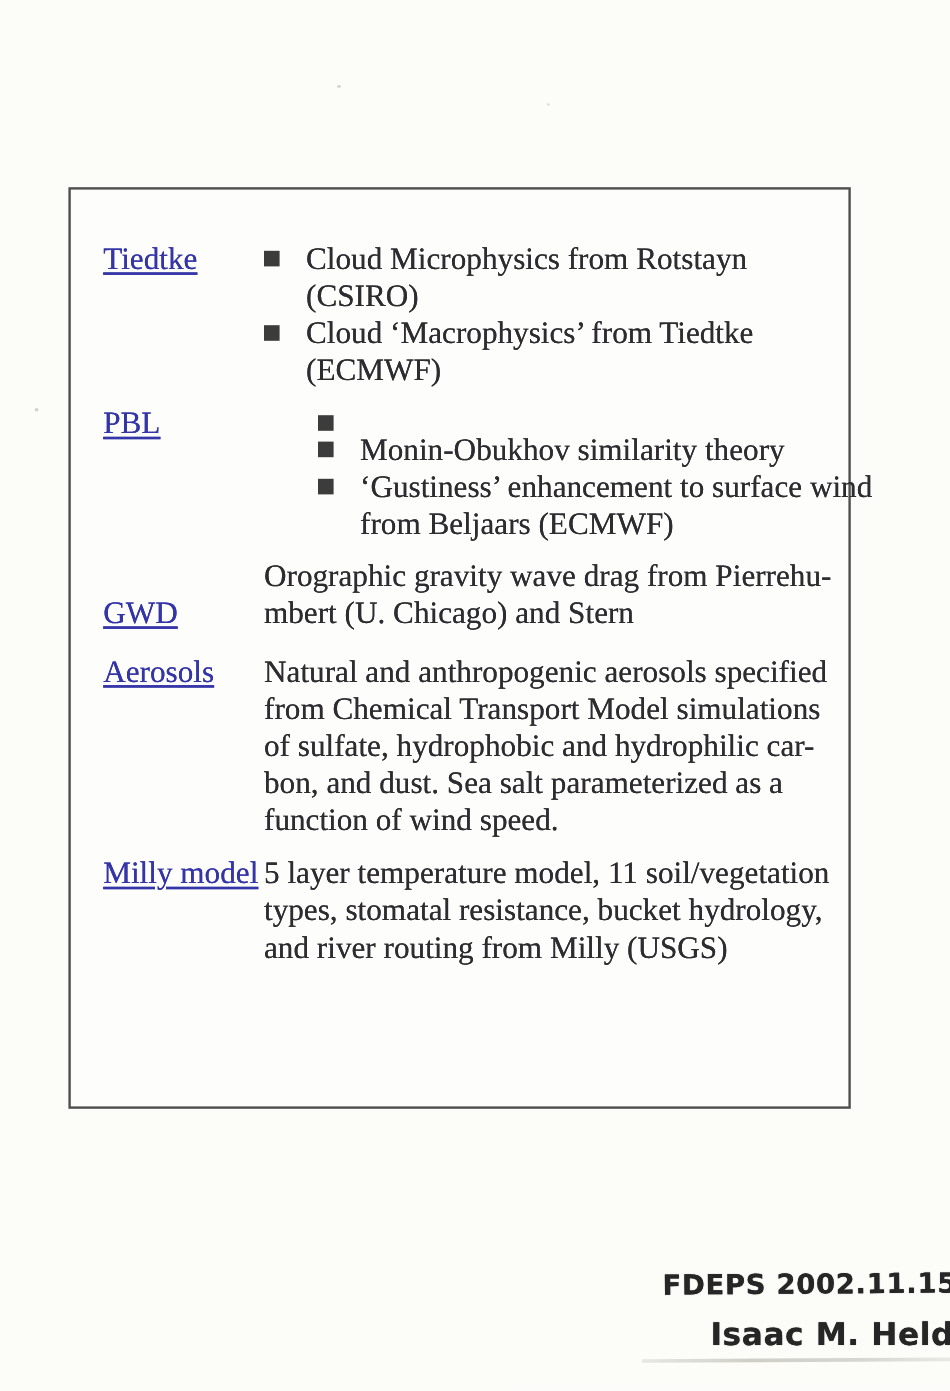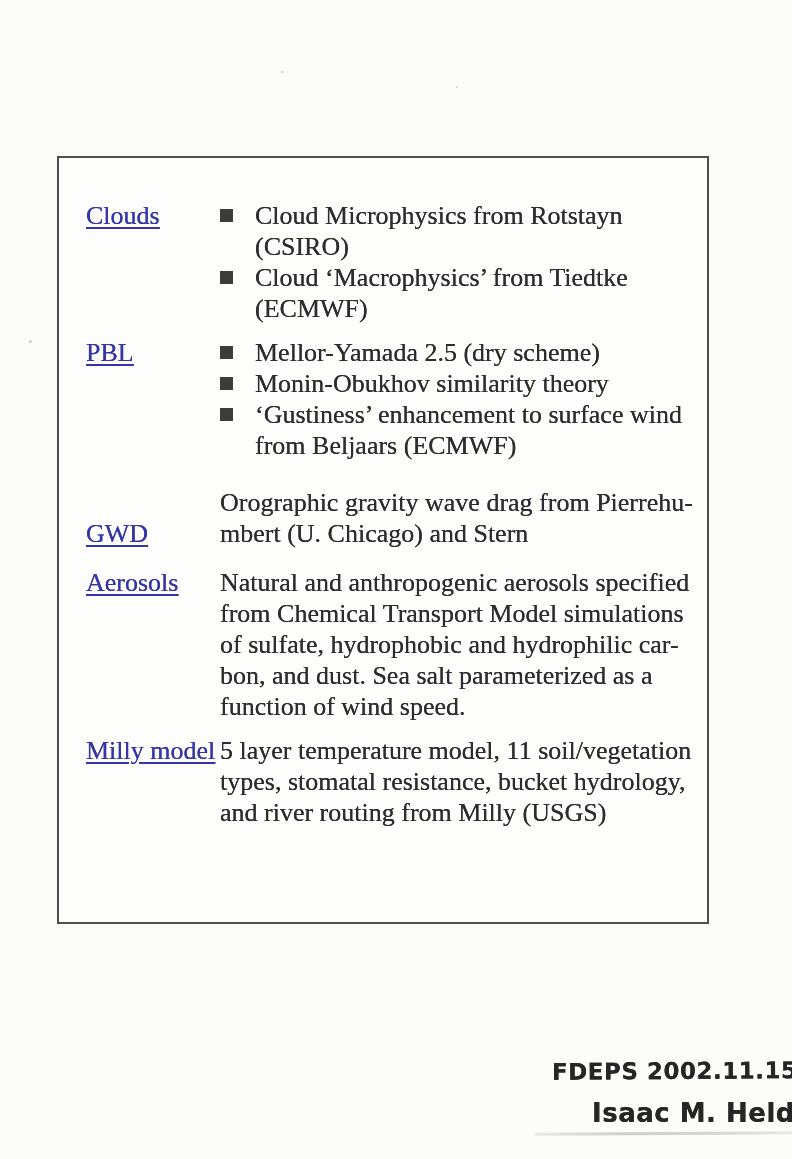--- a/index.html
+++ b/index.html
@@ -24,21 +24,21 @@
     padding:42px 0 0 27px;
   }
   .section{
     display:flex;
     font-size:26px;
     line-height:31px;
     color:#2e2c31;
     text-shadow:0 0 0.5px #2e2c31; 
   }
   .section:nth-child(1){margin-bottom:13px;}
-  .section:nth-child(2){margin-bottom:26px;}
+  .section:nth-child(2){margin-bottom:12px;gap:45px;}
   .section:nth-child(3){margin-bottom:18px;align-items:flex-end;}
   .section:nth-child(4){margin-bottom:13px;justify-content:flex-end;}
   .label{
     flex:none;
     width:134px;
     color:#3435a6;
     text-shadow:0 0 0.5px #3435a6;
     text-decoration:underline;
     text-decoration-thickness:1.5px;
     text-underline-offset:3px;
@@ -79,40 +79,39 @@
   .speck-3{left:29px;top:340px;width:3px;height:3px;background:#d0d0cc;}
 </style>
 </head>
 <body>
 
 <div class="page">
 
   <div class="panel">
     <div class="sections" id="sections">
         <div class="section">
-    <a class="label">Clouds</a>
+    <a class="label">Tiedtke</a>
     <div class="body">
             <div class="bullet">
     <span class="sq"></span>
     <span class="txt">Cloud Microphysics from Rotstayn
 (CSIRO)</span>
   </div>
             <div class="bullet">
     <span class="sq"></span>
     <span class="txt">Cloud ‘Macrophysics’ from Tiedtke
 (ECMWF)</span>
   </div>
           </div>
   </div>
         <div class="section">
     <a class="label">PBL</a>
     <div class="body">
             <div class="bullet">
     <span class="sq"></span>
-    <span class="txt">Mellor-Yamada 2.5 (dry scheme)</span>
   </div>
             <div class="bullet">
     <span class="sq"></span>
     <span class="txt">Monin-Obukhov similarity theory</span>
   </div>
             <div class="bullet">
     <span class="sq"></span>
     <span class="txt">‘Gustiness’ enhancement to surface wind
 from Beljaars (ECMWF)</span>
   </div>

